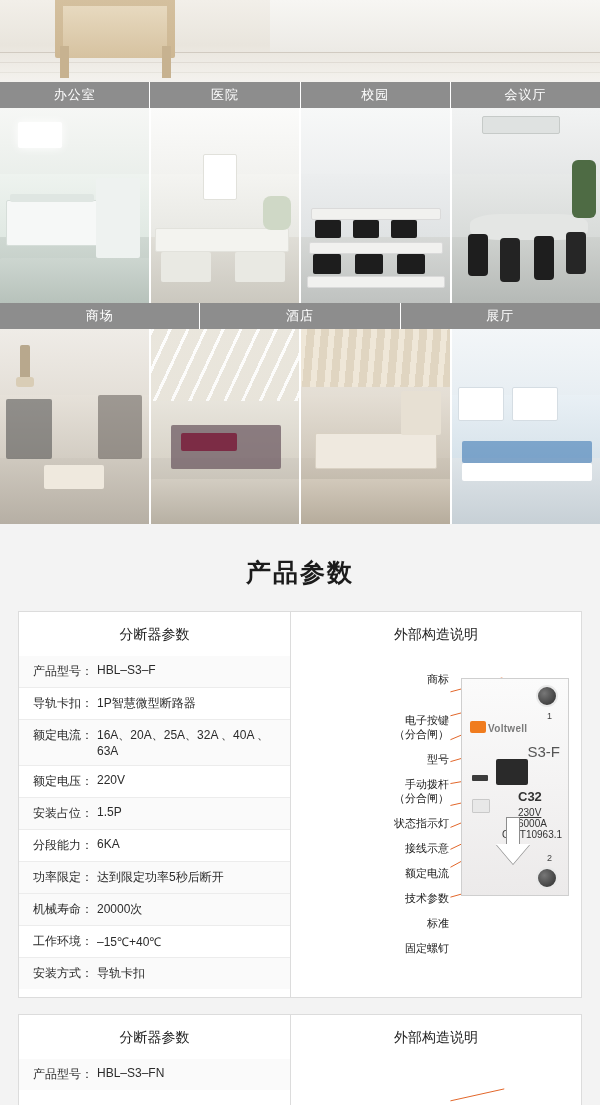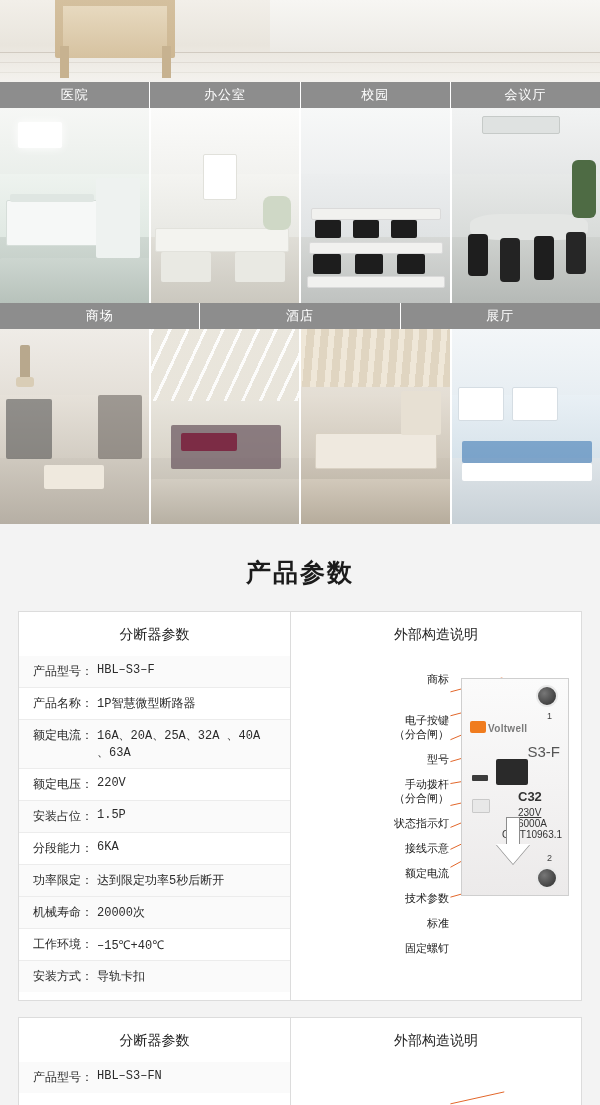--- a/index.html
+++ b/index.html
@@ -116,21 +116,21 @@
     background: #fff; border: 1px solid #dcdcdc;
     display: flex;
   }
   .card .left { width: 272px; border-right: 1px solid #dcdcdc; }
   .card .right { flex: 1; position: relative; }
 
   .card-head {
     text-align: center; font-size: 14px; color: #222;
     padding: 14px 0 12px; font-weight: normal;
   }
-  .spec-list { padding: 0 0 8px; font-family: Liberation Mono, monospace; }
+  .spec-list { padding: 0 0 8px; }
   .spec-row {
     display: flex; font-size: 12px; color: #333;
     padding: 7px 14px; border-bottom: 1px solid #ececec;
   }
   .spec-row:last-child { border-bottom: none; }
   .spec-row.alt { background: #fafafa; }
   .spec-row .k { white-space: nowrap; color: #2b2b2b; }
   .spec-row .v { margin-left: 4px; color: #2b2b2b; }
 
   
@@ -200,22 +200,22 @@
   <div class="floorline" style="top:72px;opacity:.35;"></div>
   <div class="wall"></div>
   <div class="furniture"></div>
   <div class="leg l"></div>
   <div class="leg r"></div>
 </div>
 
 <div class="gallery">
 
   <div class="cap-row">
+    <div class="cap">办公室</div>
     <div class="cap">医院</div>
-    <div class="cap">办公室</div>
     <div class="cap">校园</div>
     <div class="cap">会议厅</div>
   </div>
 
   <div class="img-row">
     <div class="cell">
       <div class="room r-hospital">
         <div class="ceiling"></div>
           <div class="mid"></div>
           <div class="floor"></div>
@@ -331,21 +331,21 @@
 
   <div class="card">
     <div class="left">
       <div class="card-head">分断器参数</div>
       <div class="spec-list">
         <div class="spec-row alt">
           <span class="k">产品型号：</span>
           <span class="v">HBL–S3–F</span>
         </div>
         <div class="spec-row">
-          <span class="k">产品名称：</span>
+          <span class="k">导轨卡扣：</span>
           <span class="v">1P智慧微型断路器</span>
         </div>
         <div class="spec-row alt">
           <span class="k">额定电流：</span>
           <span class="v">16A、20A、25A、32A 、40A 、63A</span>
         </div>
         <div class="spec-row">
           <span class="k">额定电压：</span>
           <span class="v">220V</span>
         </div>

